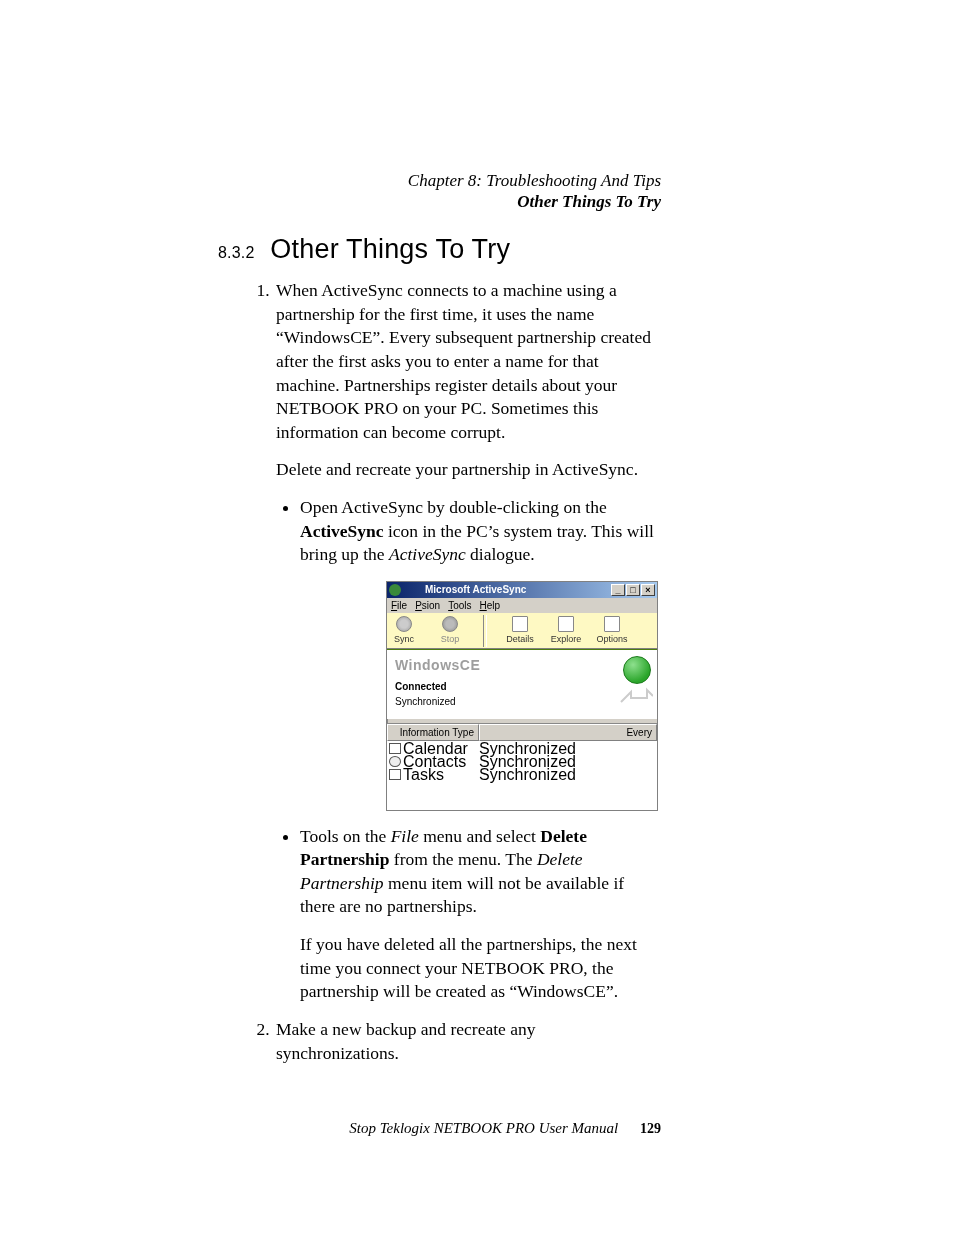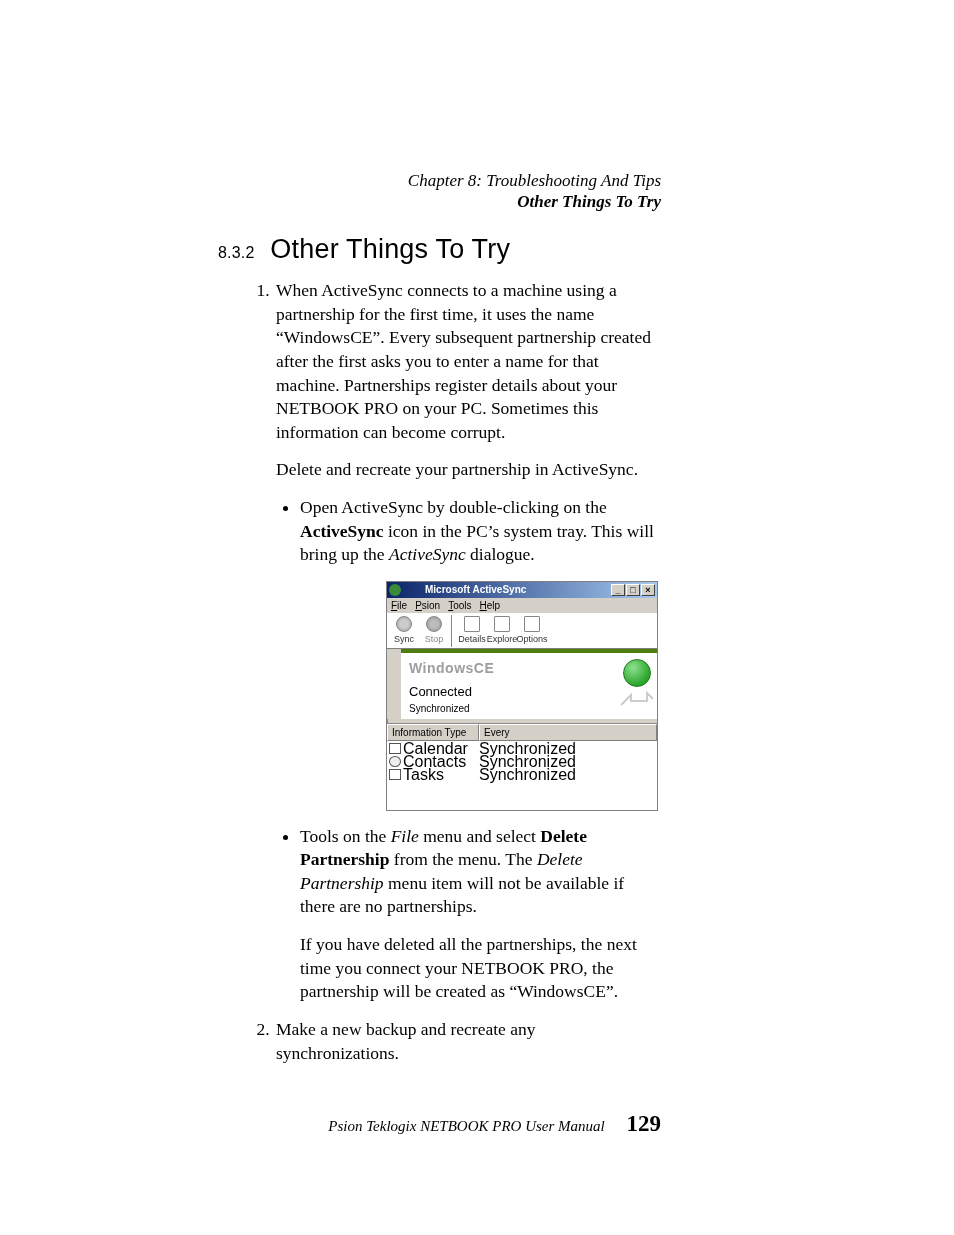--- a/index.html
+++ b/index.html
@@ -115,23 +115,24 @@
     display:flex;
     gap: 8px;
     padding: 1px 4px;
     background:#d4d0c8;
     font-size: 10px;
   }
   .menubar span { text-decoration: none; }
   .menubar span::first-letter { text-decoration: underline; }
   .toolbar {
     display:flex;
-    background:#ffffff;
+    background:#fef9c3;
     padding: 2px 2px 1px 2px;
     border-bottom: 1px solid #808080;
+    gap: 16px;
   }
   .toolbtn {
     display:flex;
     flex-direction:column;
     align-items:center;
     justify-content:center;
     width: 30px;
     font-size: 9px;
     color:#333;
     padding: 1px 0;
@@ -149,37 +150,36 @@
   .ico.mag  { background: #fff; border:1px solid #888; border-radius:1px; position:relative;}
   .ico.opt  { background: #fff; border:1px solid #888; border-radius:1px;}
   .tool-sep {
     width: 2px;
     margin: 0 2px;
     border-left: 1px solid #888;
     border-right: 1px solid #fff;
   }
   .status-pane {
     background:#fff;
-    border-top:4px solid #4d7c0f;
+    border-top:1px solid #4d7c0f;
     height: 70px;
     position:relative;
     padding: 6px 8px;
     box-sizing:border-box;
-    margin-left:14px;
   }
   .device-name {
     font-family: Verdana, sans-serif;
     font-size: 14px;
     font-weight: bold;
     color:#9e9e9e;
     letter-spacing: 0.5px;
   }
   .conn-state {
-    font-weight: normal;
-    font-size: 13px;
+    font-weight: bold;
+    font-size: 10px;
     margin-top: 6px;
   }
   .sync-state {
     font-size: 10px;
     margin-top: 1px;
   }
   .badge {
     position:absolute;
     right:6px; top:6px;
     width:26px; height:26px;
@@ -208,20 +208,21 @@
     display:flex;
     font-size: 10px;
     background:#d4d0c8;
   }
   .lv-head > div {
     border:1px solid #fff;
     border-right-color:#808080;
     border-bottom-color:#808080;
     padding: 1px 4px;
     box-sizing:border-box;
+    text-align:right;
   }
   .col1 { width: 92px; }
   .col2 { flex:1; }
   .lv-body { padding-top: 1px; }
   .lv-row {
     display:flex;
     font-size: 16px;
     padding: 0 0 0 2px;
     line-height: 13px;
   }
@@ -239,21 +240,21 @@
     position:absolute;
     bottom: 98px;
     right: 132px;
     font-style: italic;
     font-size: 15px;
   }
   .footer .pn {
     font-weight: bold;
     font-style: normal;
     margin-left: 18px;
-    font-size: 23px;
+    font-size: 14px;
   }
 </style>
 </head>
 <body>
 
 <div class="page">
 
   <div class="running-header">
     <div>Chapter 8:  Troubleshooting And Tips</div>
     <div class="line2">Other Things To Try</div>
@@ -364,16 +365,16 @@
           <p>If you have deleted all the partnerships, the next time you connect your NETBOOK PRO, the partnership will be created as “WindowsCE”.</p>
         </li>
       </ul>
     </li>
     <li>
       <p>Make a new backup and recreate any synchronizations.</p>
     </li>
   </ol>
 
   <div class="footer">
-    <span>Psion Teklogix NETBOOK PRO User Manual</span>
+    <span>Stop Teklogix NETBOOK PRO User Manual</span>
     <span class="pn">129</span>
   </div>
 </div>
 
 </body></html>

